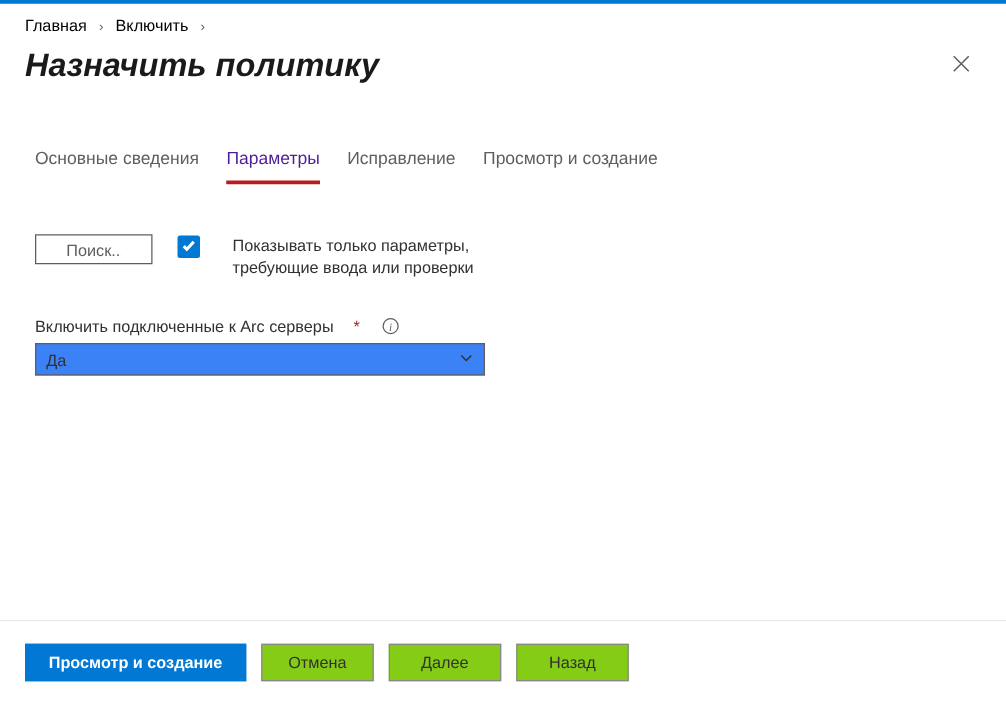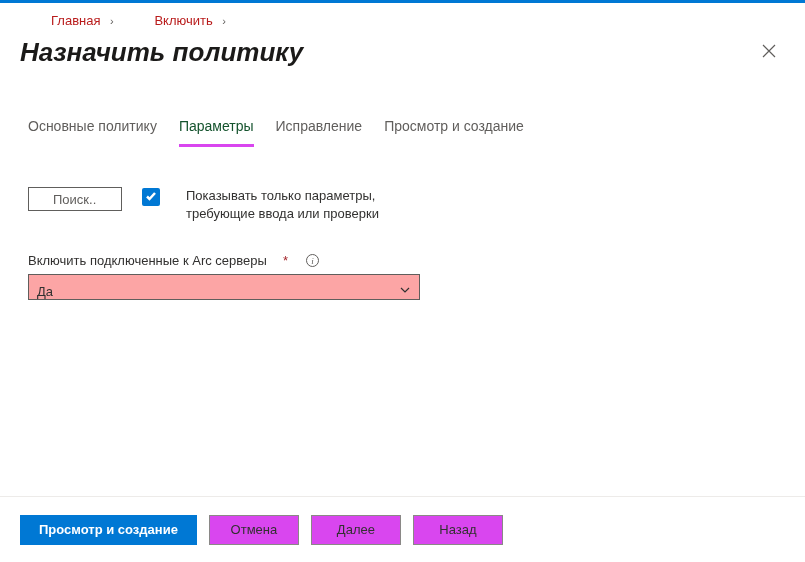--- a/index.html
+++ b/index.html
@@ -11,21 +11,21 @@
       width: 805px;
       height: 562px;
       position: relative;
       overflow: hidden;
     }
     .top-border { height: 3px; background: #0078d4; width: 100%; }
     .breadcrumb {
       padding: 10px 20px 6px 20px;
       font-size: 13px;
     }
-    .breadcrumb a { color: #b91c1c; text-decoration: none; cursor: pointer; margin-left: 31px; }
+    .breadcrumb a { color: #000000; text-decoration: none; cursor: pointer; }
     .breadcrumb .chev { color: #605e5c; padding: 0 6px; font-size: 11px; }
     .header {
       display: flex;
       justify-content: space-between;
       align-items: center;
       padding: 2px 20px 10px 20px;
     }
     .header h1 { font-size: 26px; font-weight: 600; color: #1b1a19; font-style: italic; }
     .close-btn {
       width: 32px; height: 32px;
@@ -52,22 +52,22 @@
       white-space: nowrap;
     }
     .tab {
       padding: 6px 0 10px 0;
       color: #605e5c;
       cursor: pointer;
       font-size: 14px;
       border-bottom: 3px solid transparent;
     }
     .tab.active {
-      color: #14532d;
-      border-bottom: 3px solid #d946ef;
+      color: #4c1d95;
+      border-bottom: 3px solid #b91c1c;
       font-weight: 400;
     }
     .param-row {
       display: flex;
       align-items: flex-start;
       gap: 20px;
       margin-bottom: 30px;
     }
     .search-input {
       width: 94px;
@@ -111,51 +111,51 @@
       display: inline-flex;
       align-items: center; justify-content: center;
       font-size: 9px;
       color: #605e5c;
       cursor: default;
       margin-left: 2px;
       font-style: italic;
       font-family: Georgia, serif;
     }
     .select {
-      width: 392px;
+      width: 360px;
       height: 26px;
       border: 1px solid #605e5c;
       display: flex;
-      align-items: flex-end;
+      align-items: center;
       justify-content: space-between;
       padding: 0 8px;
       cursor: pointer;
       font-size: 13px;
-      background: #fca5a5;
+      background: #3b82f6;
     }
     .select .chev-down svg { width: 12px; height: 12px; }
     .footer {
       position: absolute;
       bottom: 0; left: 0; right: 0;
       height: 66px;
       border-top: 1px solid #edebe9;
       display: flex;
       align-items: center;
       padding: 0 20px;
       gap: 12px;
       background: #fff;
     }
     .btn {
       height: 30px;
       padding: 0 18px;
       font-size: 13px;
       font-family: inherit;
       cursor: pointer;
       border: 1px solid #8a8886;
-      background: #d946ef;
+      background: #84cc16;
       color: #323130;
       min-width: 90px;
     }
     .btn.primary {
       background: #0078d4;
       border-color: #0078d4;
       color: #fff;
       font-weight: 600;
     }
     .spacer-fill { height: 600px; }
@@ -179,21 +179,21 @@
       <svg viewBox="0 0 14 14">
           <path d="M1 1 L13 13 M13 1 L1 13" stroke="currentColor" stroke-width="1.2" fill="none"></path>
         </svg>
     </span>
   </button>
 </div>
 
 <div class="content-scroll">
 
   <div class="tabs">
-    <div class="tab">Основные политику</div>
+    <div class="tab">Основные сведения</div>
     <div class="tab active">Параметры</div>
     <div class="tab">Исправление</div>
     <div class="tab">Просмотр и создание</div>
   </div>
 
   <div class="param-row">
     <input class="search-input" type="text" placeholder="Поиск..." style="">
     <div class="check-wrap">
       <div class="checkbox">
         <span>

